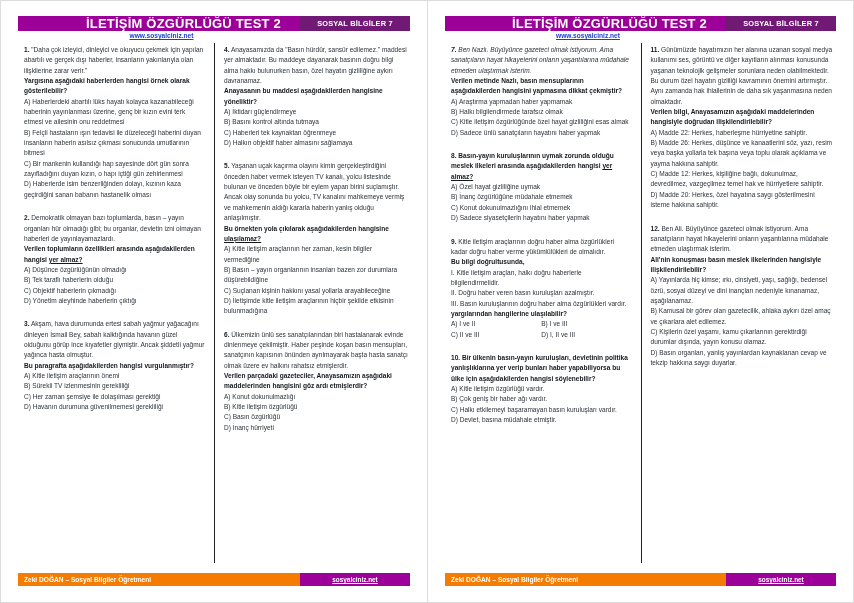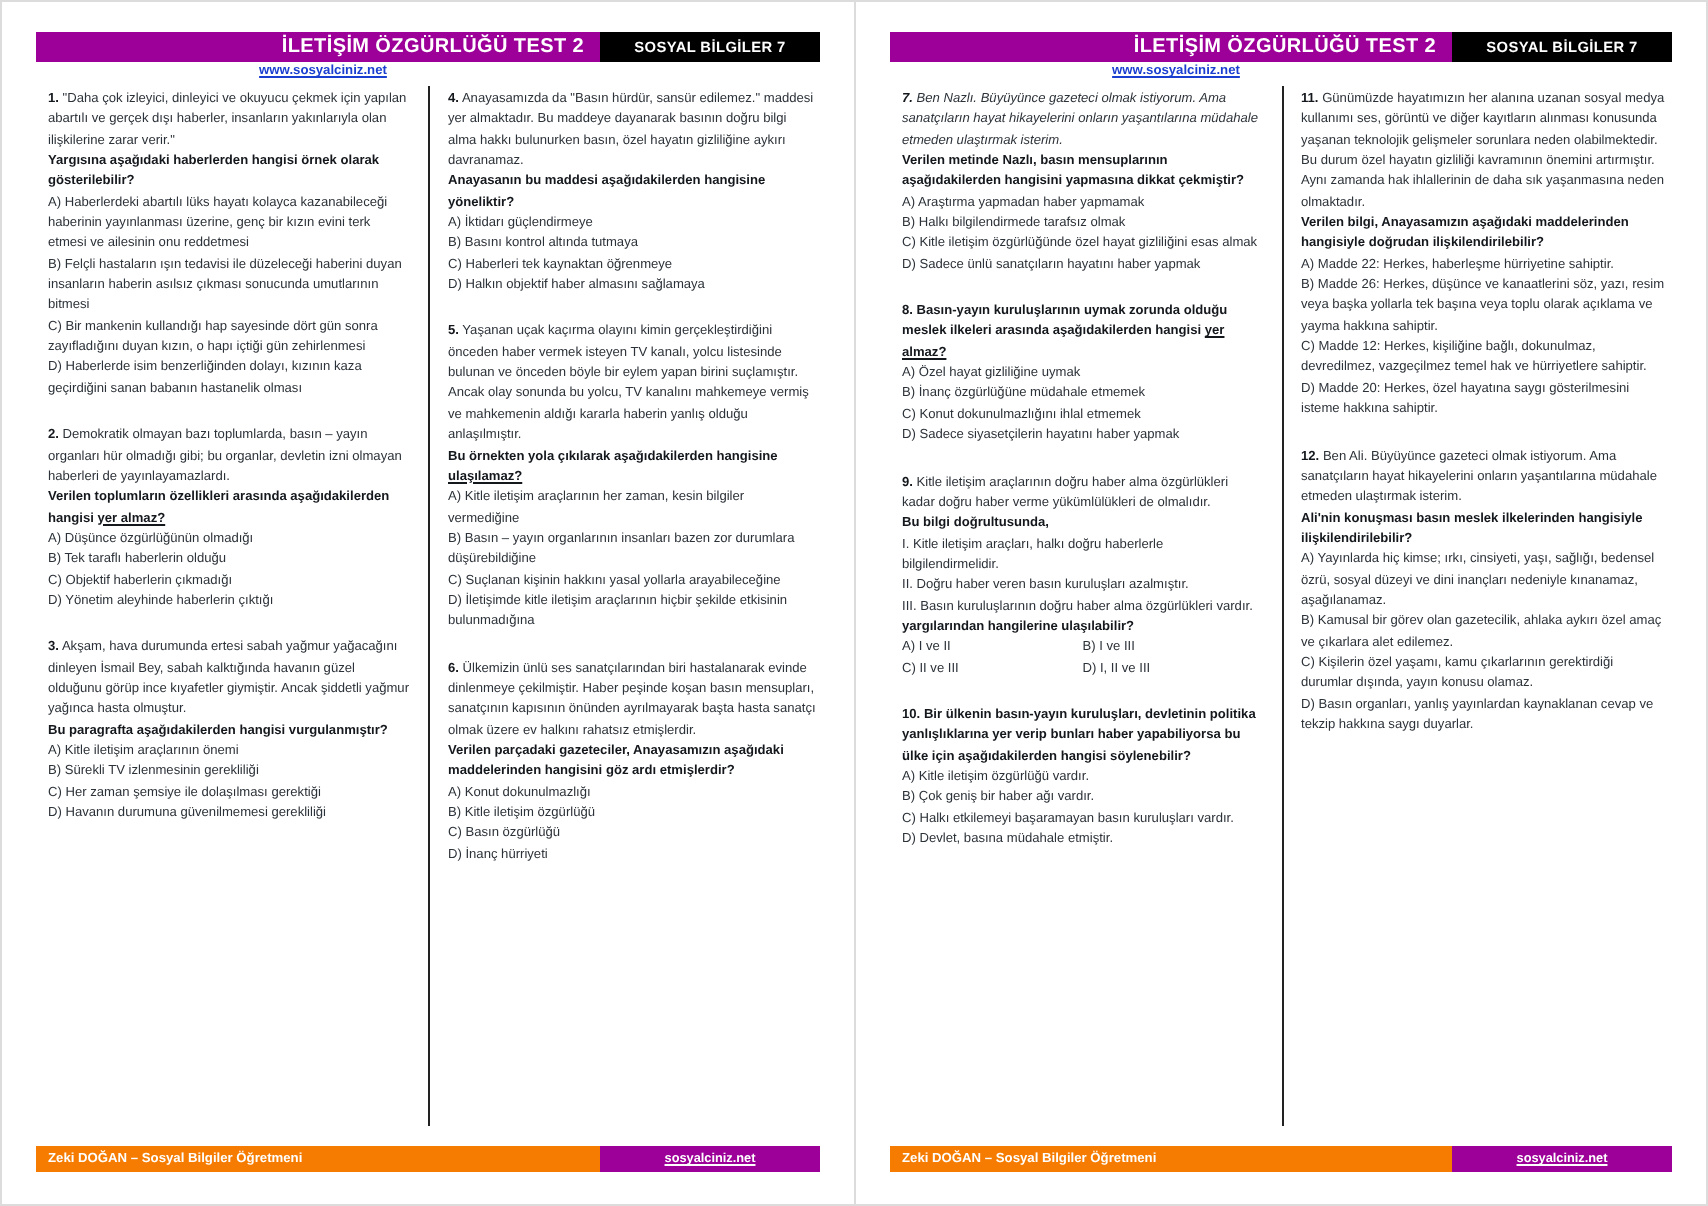--- a/index.html
+++ b/index.html
@@ -31,32 +31,32 @@
   .hdr-bar {
     display: flex;
     width: 100%;
     height: 15px;
     margin-top: 5px;
   }
   .hdr-left {
     flex: 1 1 auto;
     background: #9c0099;
     color: #ffffff;
-    font-size: 10px;
+    font-size: 13px;
     font-weight: bold;
     letter-spacing: .2px;
     display: flex;
     align-items: center;
     justify-content: flex-end;
-    padding-right: 8px;
+    padding-right: 19px;
     white-space: nowrap;
   }
   .hdr-right {
     flex: 0 0 110px;
-    background: #000000;
+    background: #701a75;
     color: #ffffff;
     font-size: 7.4px;
     font-weight: bold;
     letter-spacing: .2px;
     display: flex;
     align-items: center;
     justify-content: center;
     white-space: nowrap;
   }
   .hdr-url {

